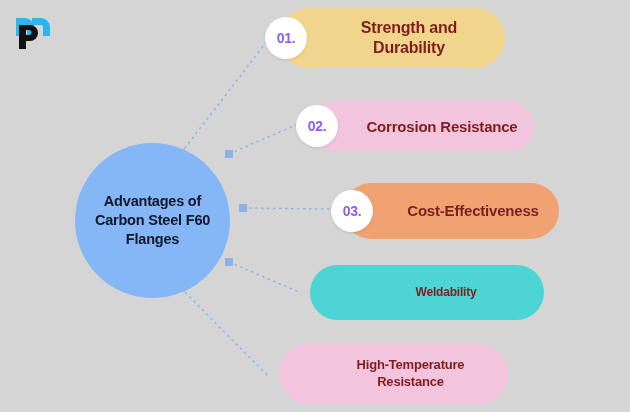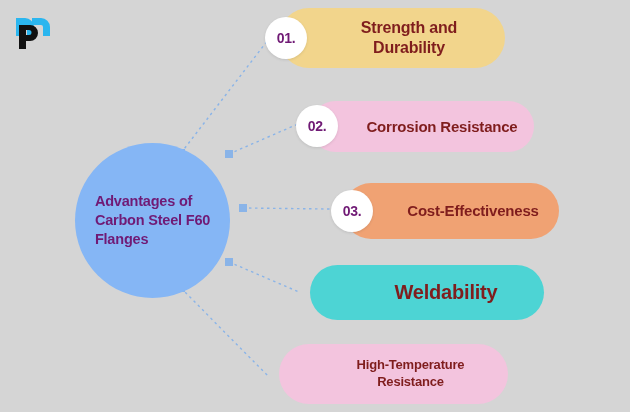--- a/index.html
+++ b/index.html
@@ -45,25 +45,25 @@
     top: 143px;
     width: 155px;
     height: 155px;
     border-radius: 50%;
     background: #85b6f5;
     display: flex;
     align-items: center;
     justify-content: center;
   }
   #center-label {
-    color: #701a75;
+    color: #0f172a;
     font-size: 14.5px;
     font-weight: bold;
     line-height: 1.32;
-    text-align: left;
+    text-align: center;
     letter-spacing: -0.2px;
     white-space: pre-line;
     padding: 0 6px;
   }
 
   
   .item-row {
     position: absolute;
   }
   .pill {
@@ -86,21 +86,21 @@
   .badge {
     position: absolute;
     border-radius: 50%;
     background: #ffffff;
     display: flex;
     align-items: center;
     justify-content: center;
     box-shadow: 0 1px 3px rgba(0,0,0,0.10);
   }
   .badge-text {
-    color: #701a75;
+    color: #8b5cf6;
     font-weight: bold;
     font-size: 14px;
     letter-spacing: -0.3px;
   }
 
   
   #item-1 { left: 265px; top: 5px;   width: 240px; height: 66px; }
   #item-1 .pill  { left: 14px; top: 3px; width: 226px; height: 60px; }
   #item-1 .pill-text { font-size: 16px; padding-left: 42px; padding-right: 8px; }
   #item-1 .badge { left: 0px; top: 12px; width: 42px; height: 42px; }
@@ -110,21 +110,21 @@
   #item-2 .pill-text { font-size: 15px; padding-left: 46px; padding-right: 6px; text-align: center; }
   #item-2 .badge { left: 0px; top: 6px; width: 42px; height: 42px; }
 
   #item-3 { left: 327px; top: 181px; width: 232px; height: 60px; }
   #item-3 .pill  { left: 16px; top: 2px; width: 216px; height: 56px; }
   #item-3 .pill-text { font-size: 15px; padding-left: 44px; }
   #item-3 .badge { left: 4px; top: 9px; width: 42px; height: 42px; }
 
   #item-4 { left: 296px; top: 263px; width: 248px; height: 58px; }
   #item-4 .pill  { left: 14px; top: 2px; width: 234px; height: 55px; }
-  #item-4 .pill-text { font-size: 20px; padding-left: 44px; padding-right: 6px; }
+  #item-4 .pill-text { font-size: 12px; padding-left: 44px; padding-right: 6px; }
   #item-4 .badge { left: 0px; top: 8px; width: 42px; height: 42px; }
 
   #item-5 { left: 265px; top: 341px; width: 243px; height: 66px; }
   #item-5 .pill  { left: 14px; top: 3px; width: 229px; height: 60px; }
   #item-5 .pill-text { font-size: 13px; padding-left: 42px; padding-right: 8px; }
   #item-5 .badge { left: 0px; top: 12px; width: 42px; height: 42px; }
 </style>
 </head>
 <body>
 

